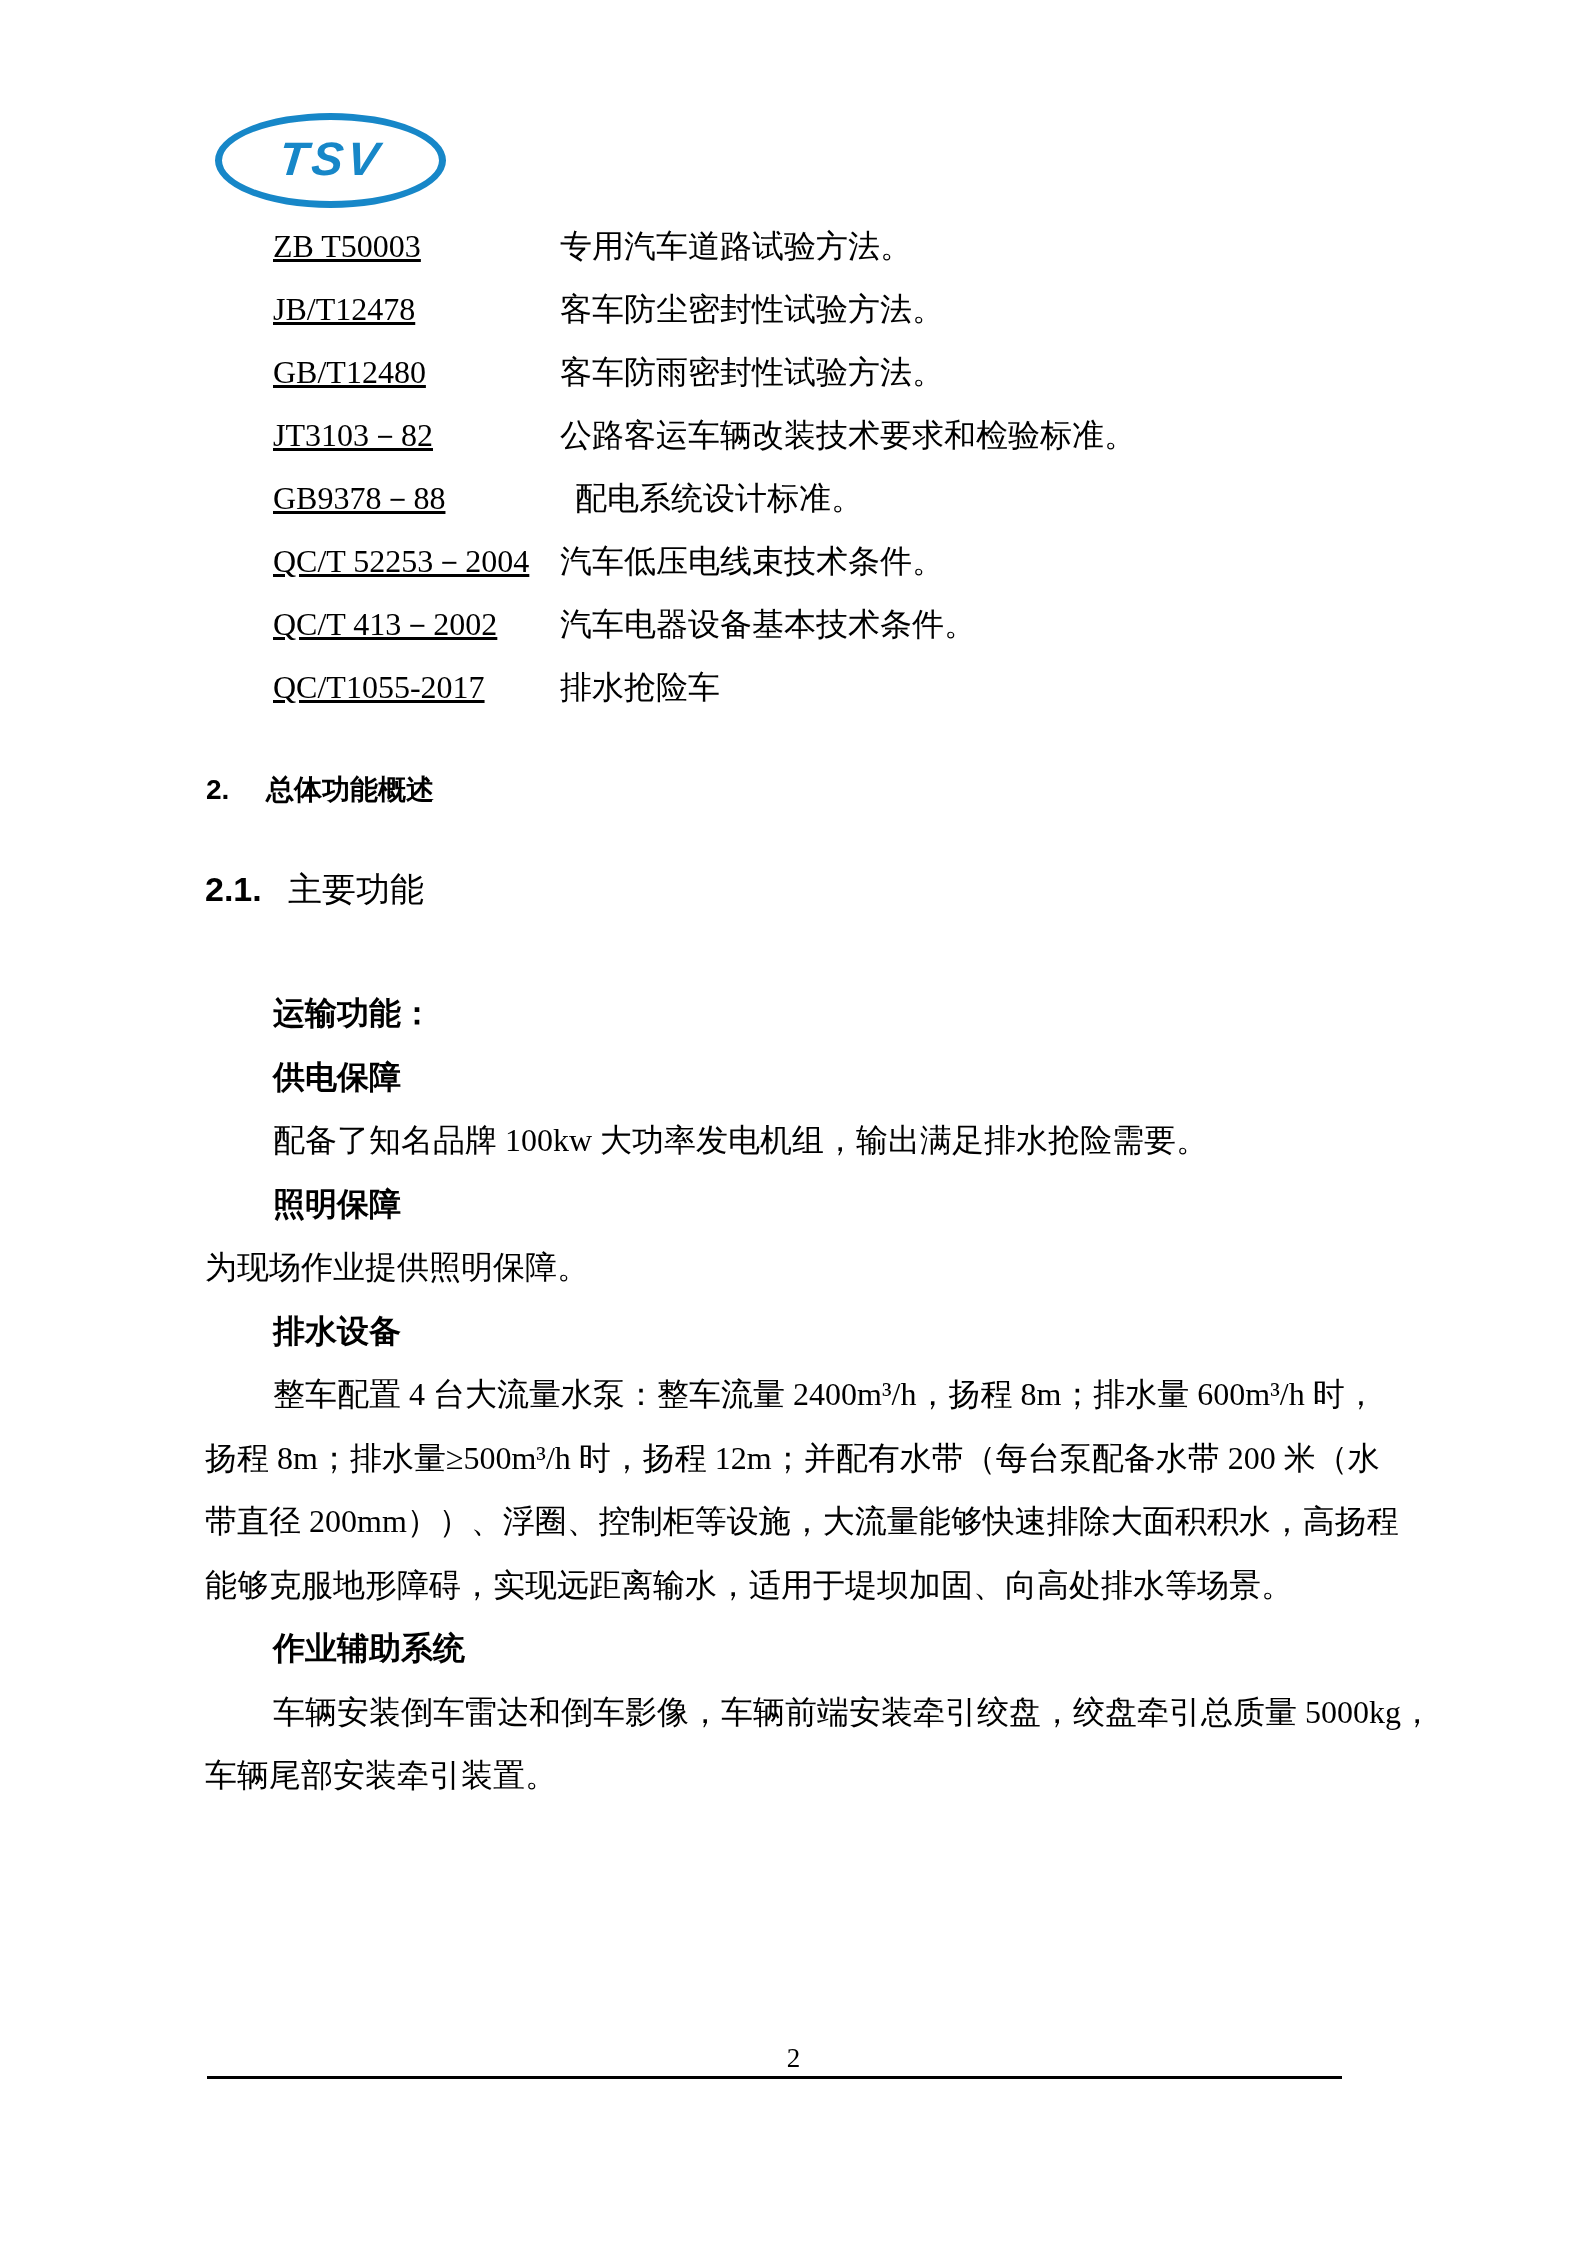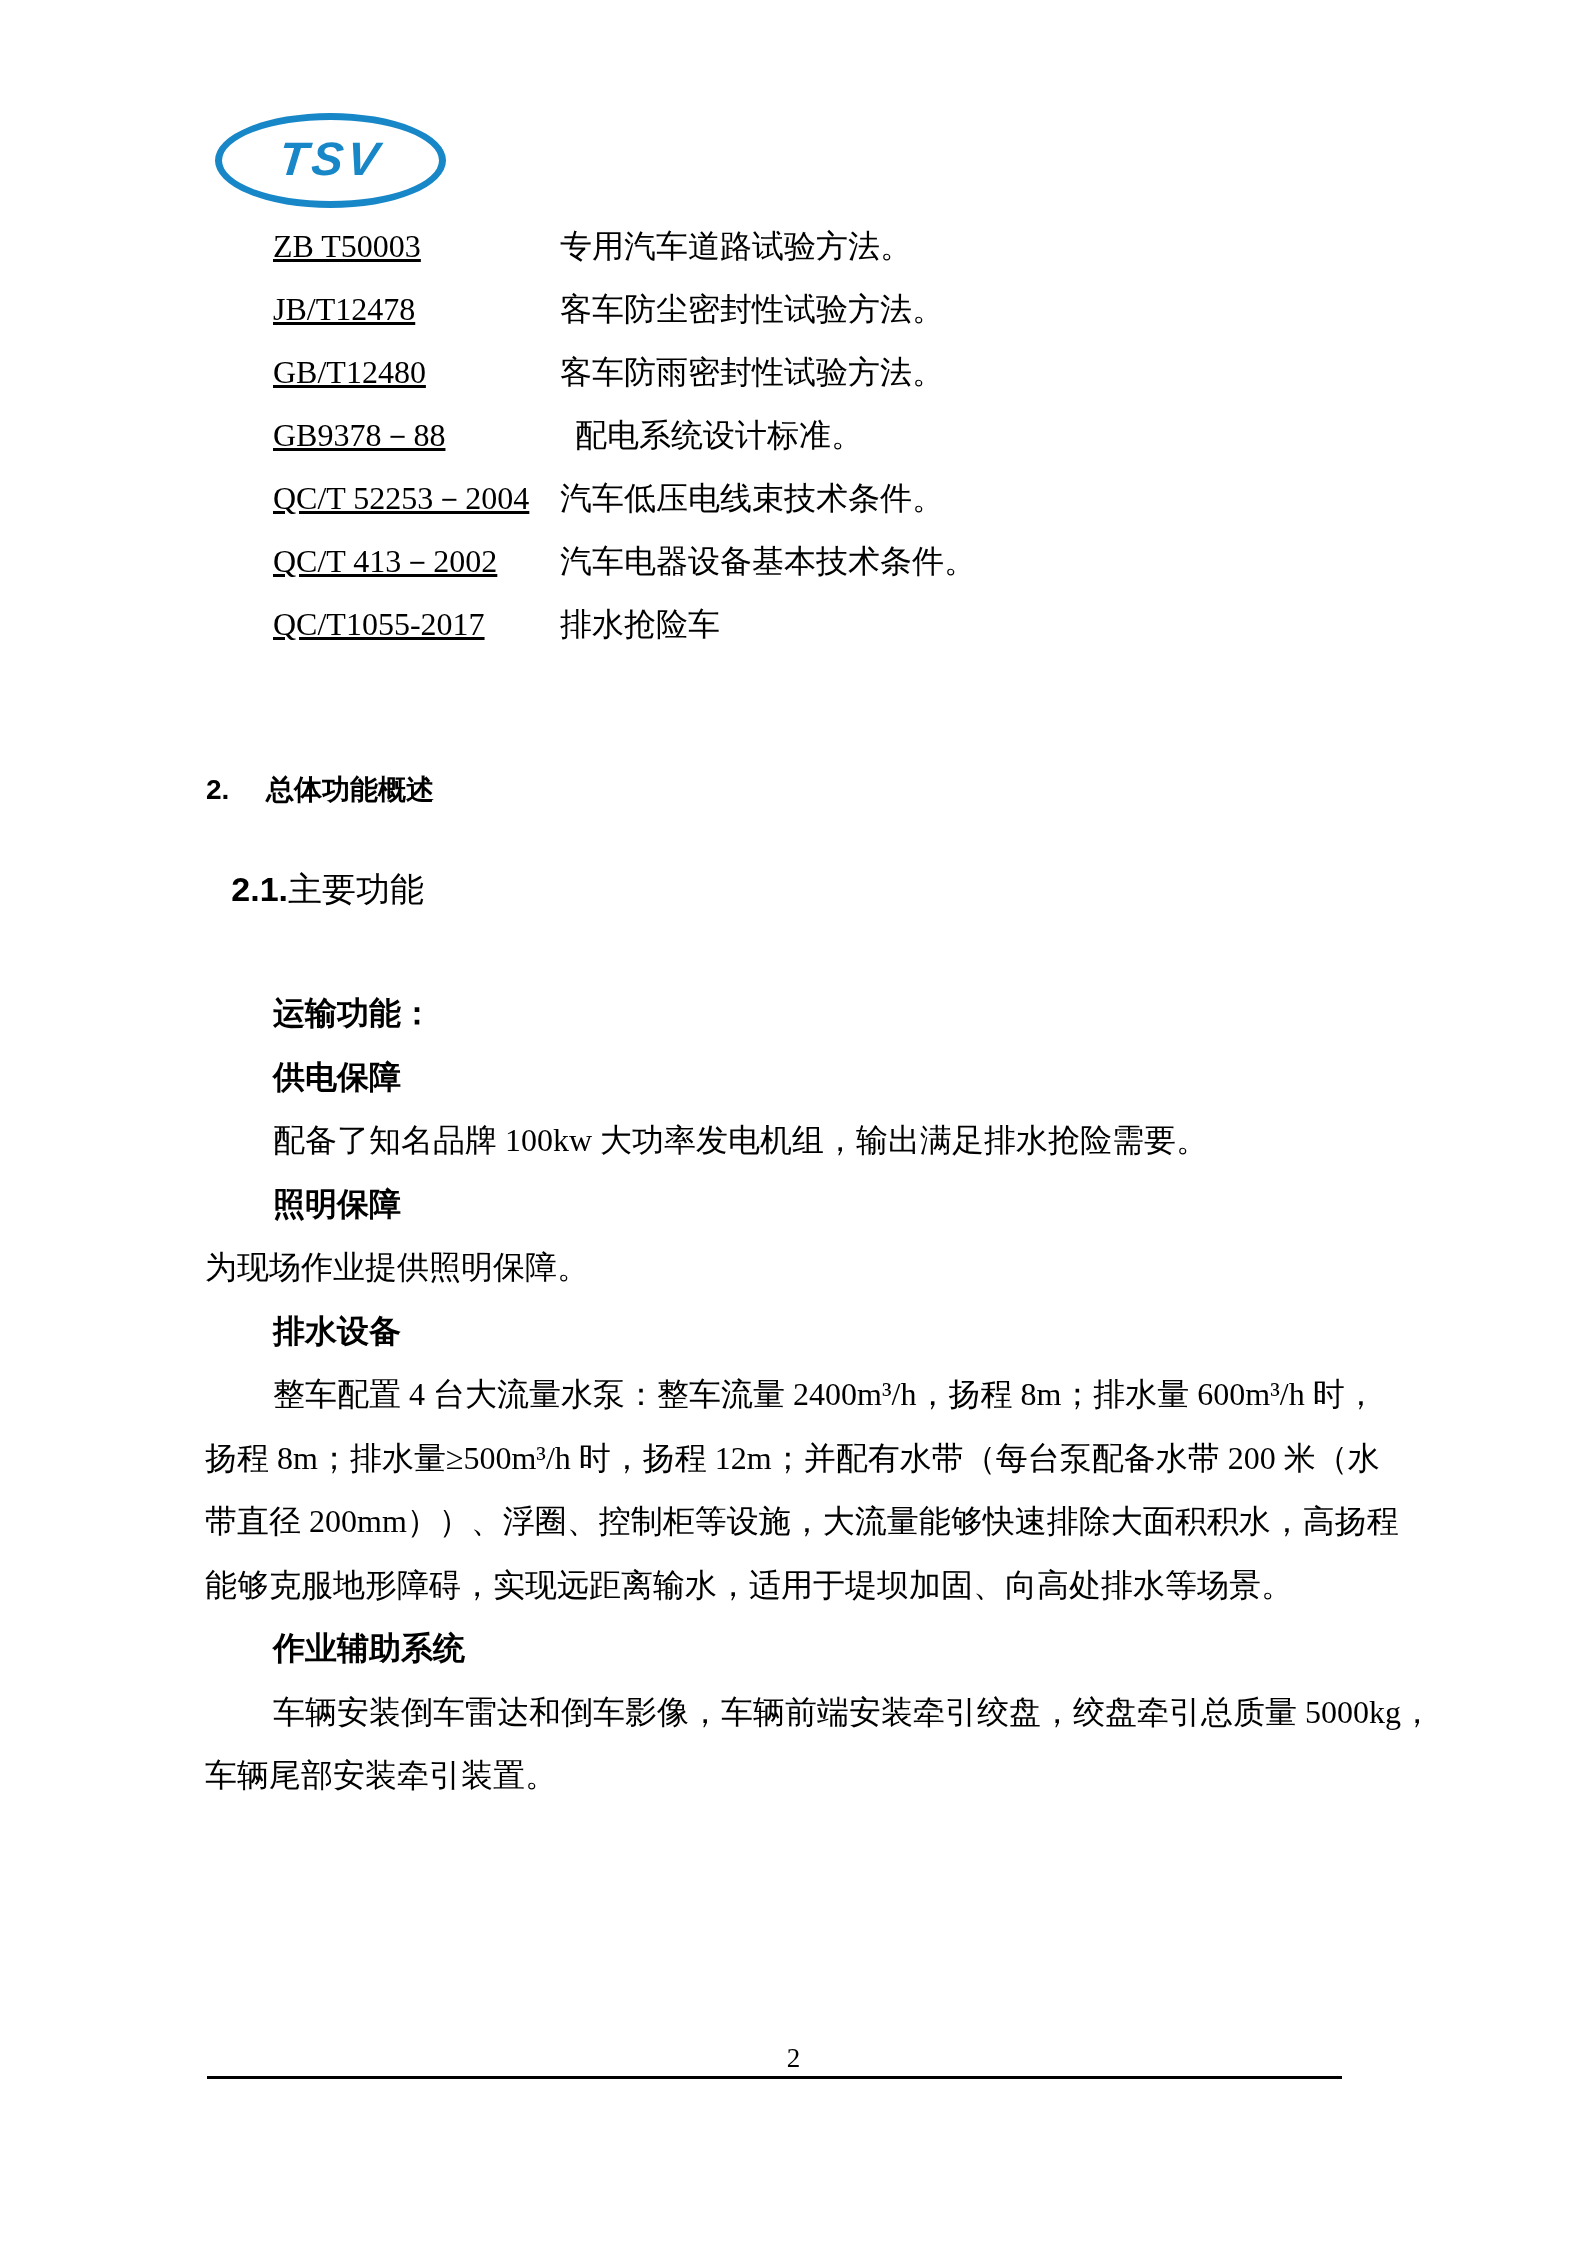--- a/index.html
+++ b/index.html
@@ -46,21 +46,20 @@
     display:inline-block; width:60px;
     font-family:"Liberation Sans","DejaVu Sans",sans-serif;
   }
   .h2 {
     position:absolute; left:205px; top:866px;
     font-size:34px; line-height:46px; white-space:nowrap;
   }
   .h2 .h-num {
     display:inline-block; width:83px; font-weight:bold;
     font-family:"Liberation Sans","DejaVu Sans",sans-serif;
-    text-align:right;
   }
 
   
   .content { position:absolute; left:205px; top:982px; width:1185px; }
   .line { height:63.5px; line-height:63.5px; font-size:32px; white-space:nowrap; }
   .indent { padding-left:68px; }
   .bold { font-weight:bold; }
 
   
   .footer-page-number {
@@ -83,20 +82,23 @@
 
   <div class="standards">
     <div class="std-row">
       <span class="std-code">ZB T50003</span><span class="std-desc">专用汽车道路试验方法。</span>
     </div>
     <div class="std-row">
       <span class="std-code">JB/T12478</span><span class="std-desc">客车防尘密封性试验方法。</span>
     </div>
     <div class="std-row">
       <span class="std-code">GB/T12480</span><span class="std-desc">客车防雨密封性试验方法。</span>
+    </div>
+    <div class="std-row">
+      <span class="std-code">JT3103－82</span><span class="std-desc">公路客运车辆改装技术要求和检验标准。</span>
     </div>
     <div class="std-row">
       <span class="std-code">GB9378－88</span><span class="std-desc half-indent">配电系统设计标准。</span>
     </div>
     <div class="std-row">
       <span class="std-code">QC/T 52253－2004</span><span class="std-desc">汽车低压电线束技术条件。</span>
     </div>
     <div class="std-row">
       <span class="std-code">QC/T 413－2002</span><span class="std-desc">汽车电器设备基本技术条件。</span>
     </div>

